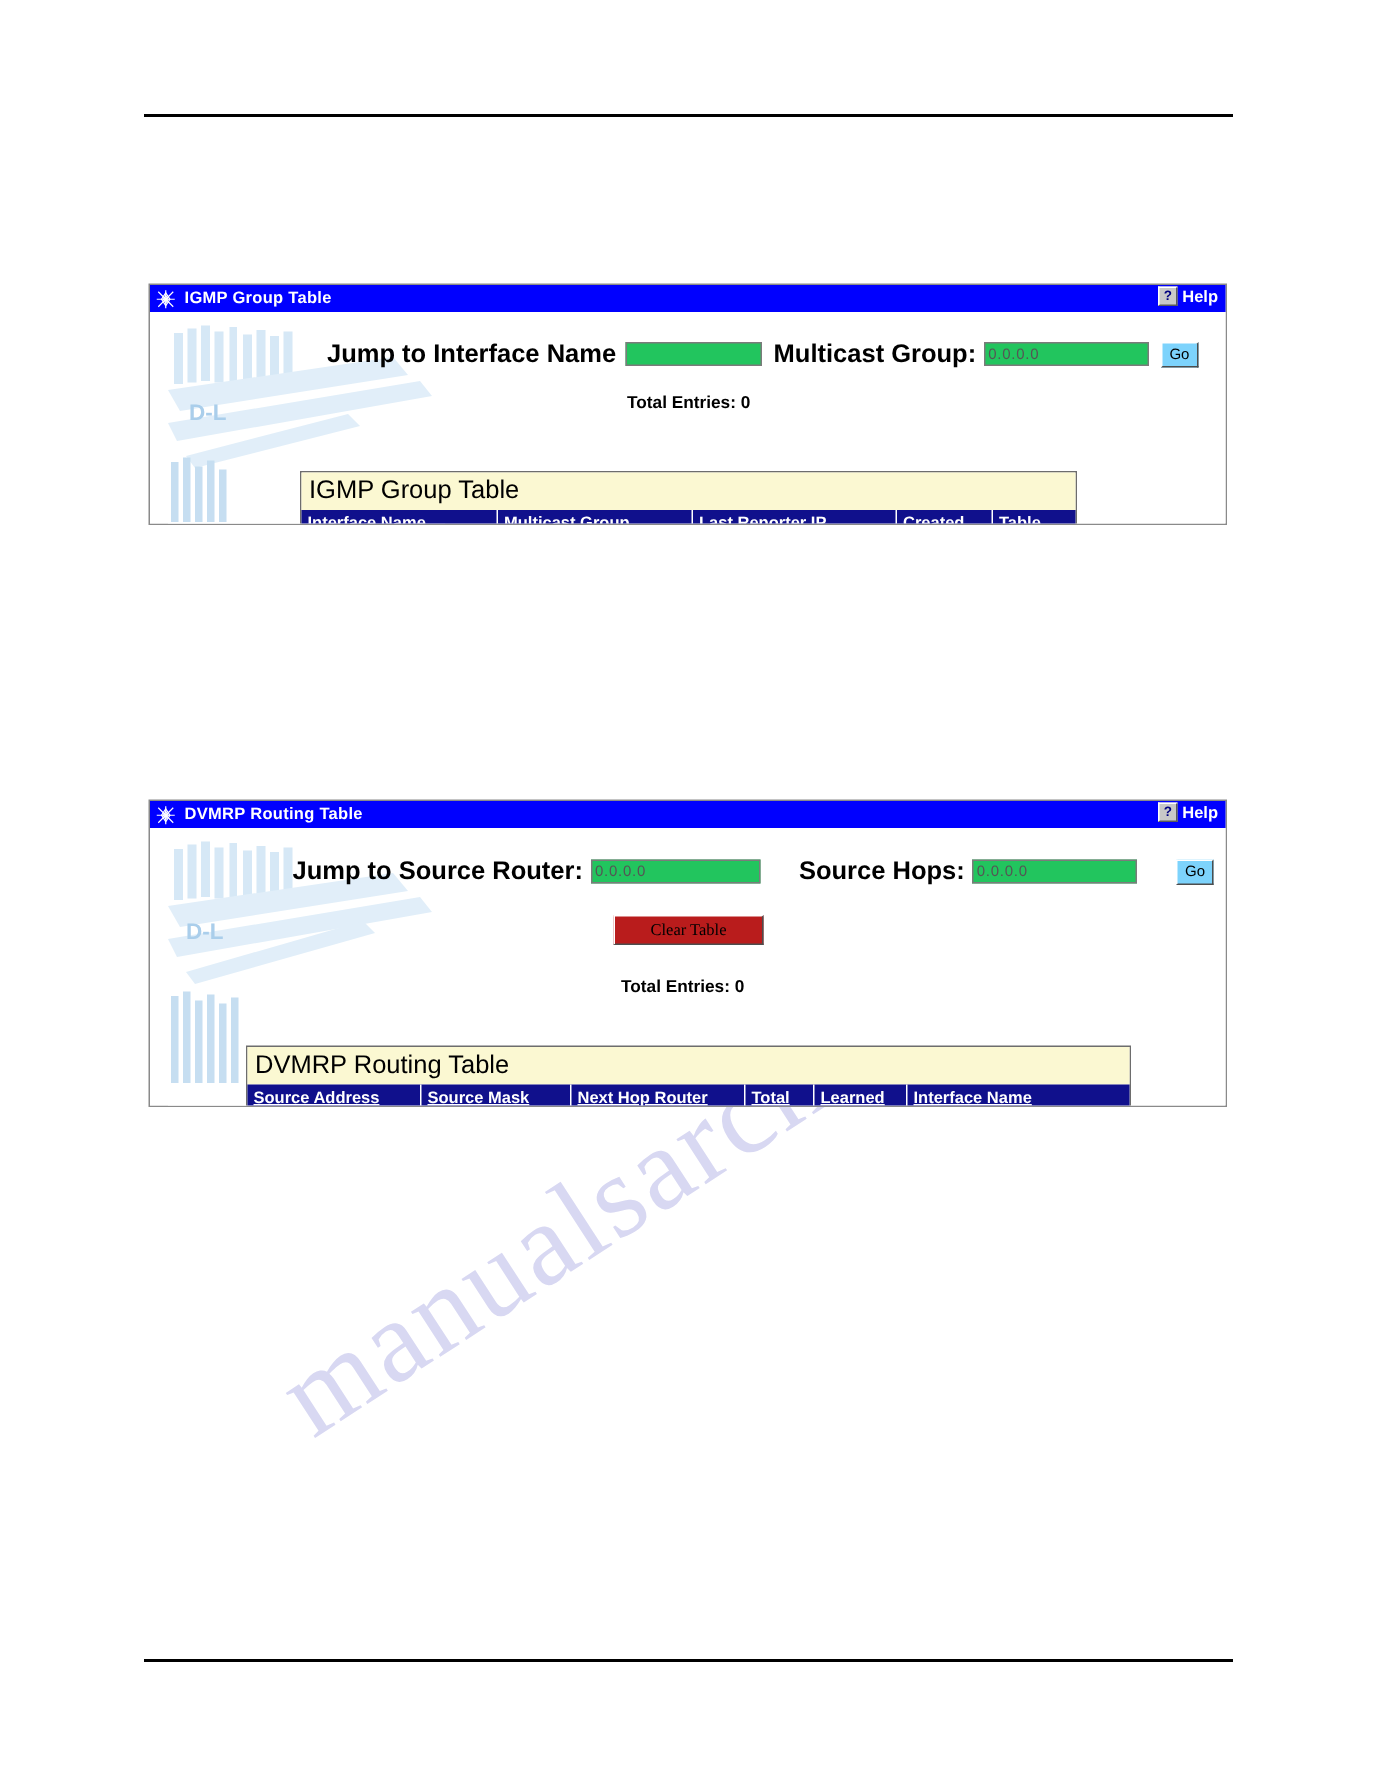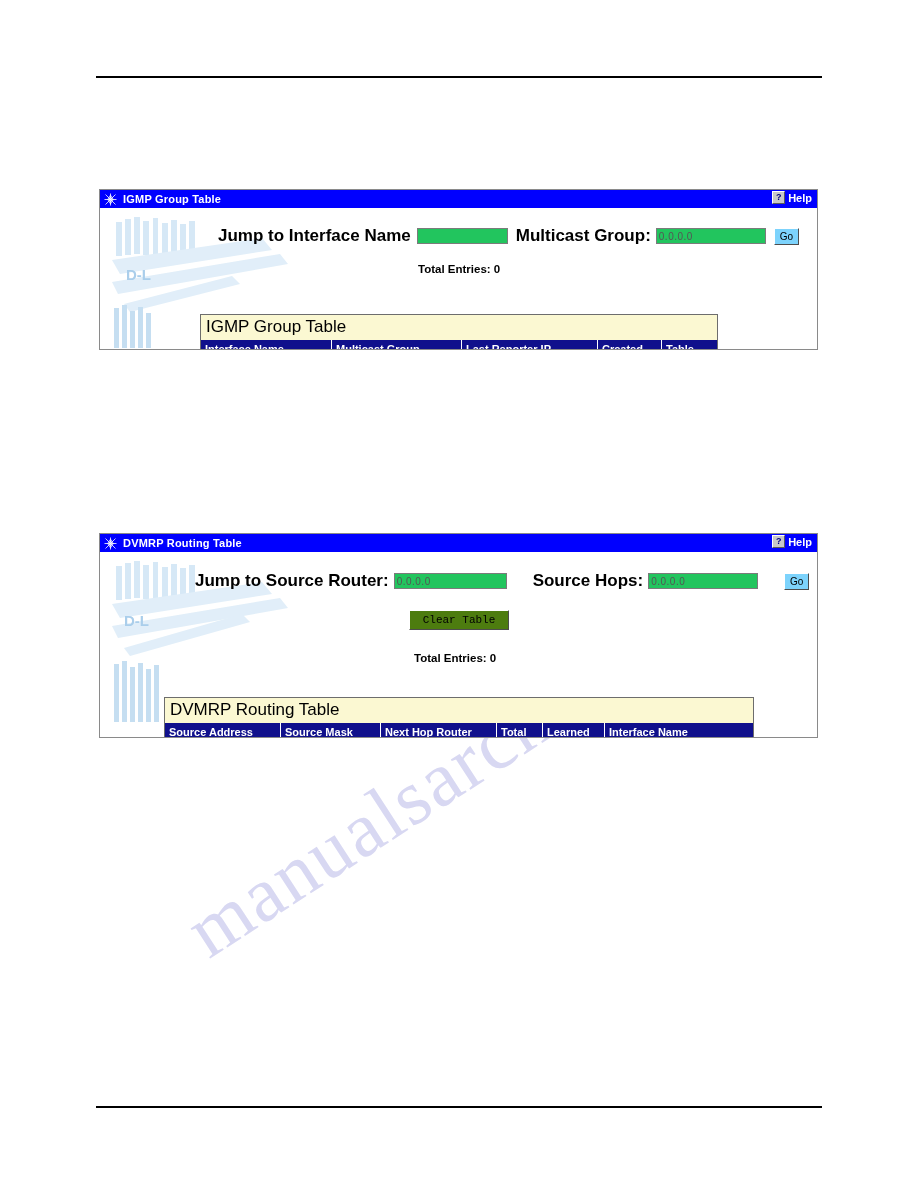--- a/index.html
+++ b/index.html
@@ -128,28 +128,28 @@
     border:1px solid #ffffff;
     border-right-color:#4d4d4d;border-bottom-color:#4d4d4d;
     font-size:10px;color:#000000;
     display:flex;align-items:center;justify-content:center;
     box-sizing:border-box;
     font-family:"Liberation Sans", sans-serif;
   }
   .btn-clear{
     position:absolute;
     width:100px;height:20px;
-    background:#4d7c0f;
+    background:#b91c1c;
     border:1px solid #ffffff;
     border-right-color:#4d4d4d;border-bottom-color:#4d4d4d;
     font-size:11px;color:#000000;
     display:flex;align-items:center;justify-content:center;
     box-sizing:border-box;
     z-index:3;
-    font-family:Liberation Mono, monospace;
+    font-family:Liberation Serif, serif;
   }
   .total-entries{
     position:absolute;
     font-size:11.5px;font-weight:bold;color:#000000;
     z-index:3;white-space:nowrap;
   }
 
   
   .dtable{
     position:absolute;

